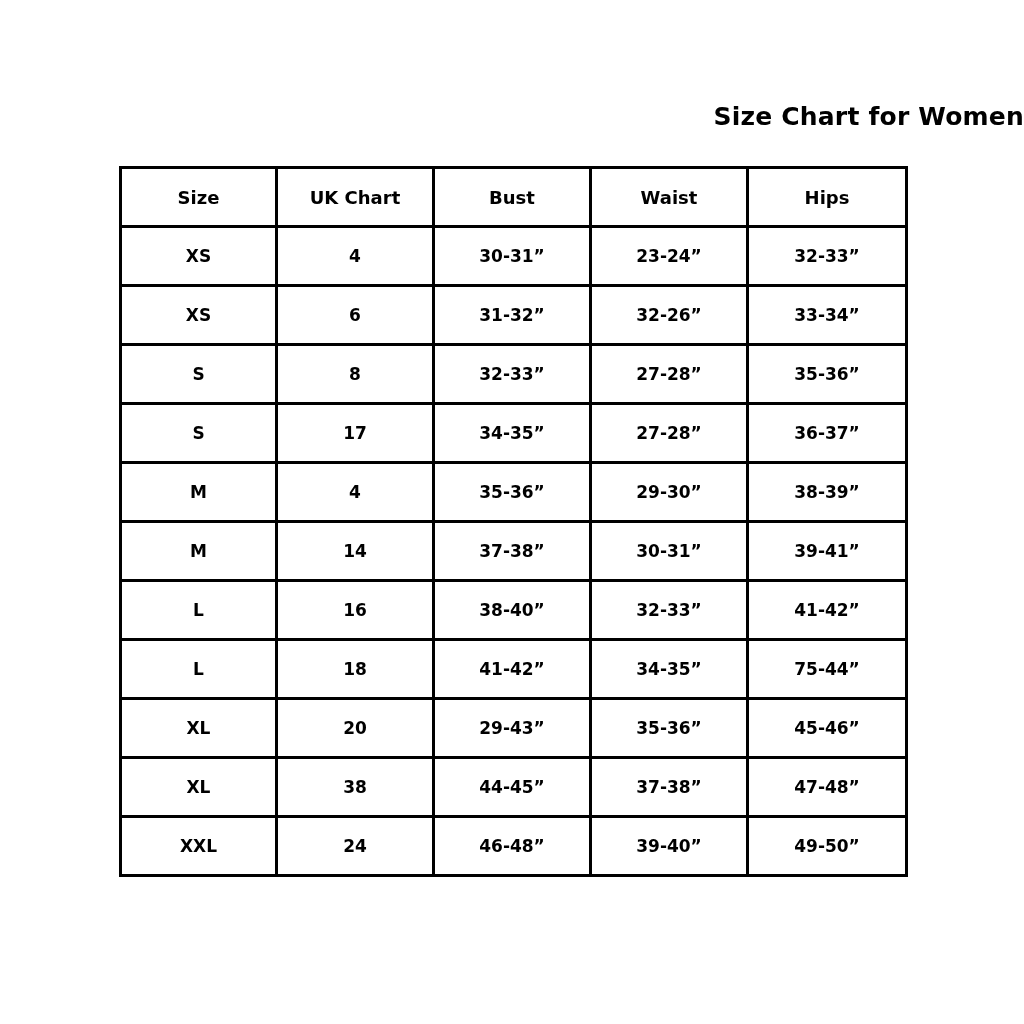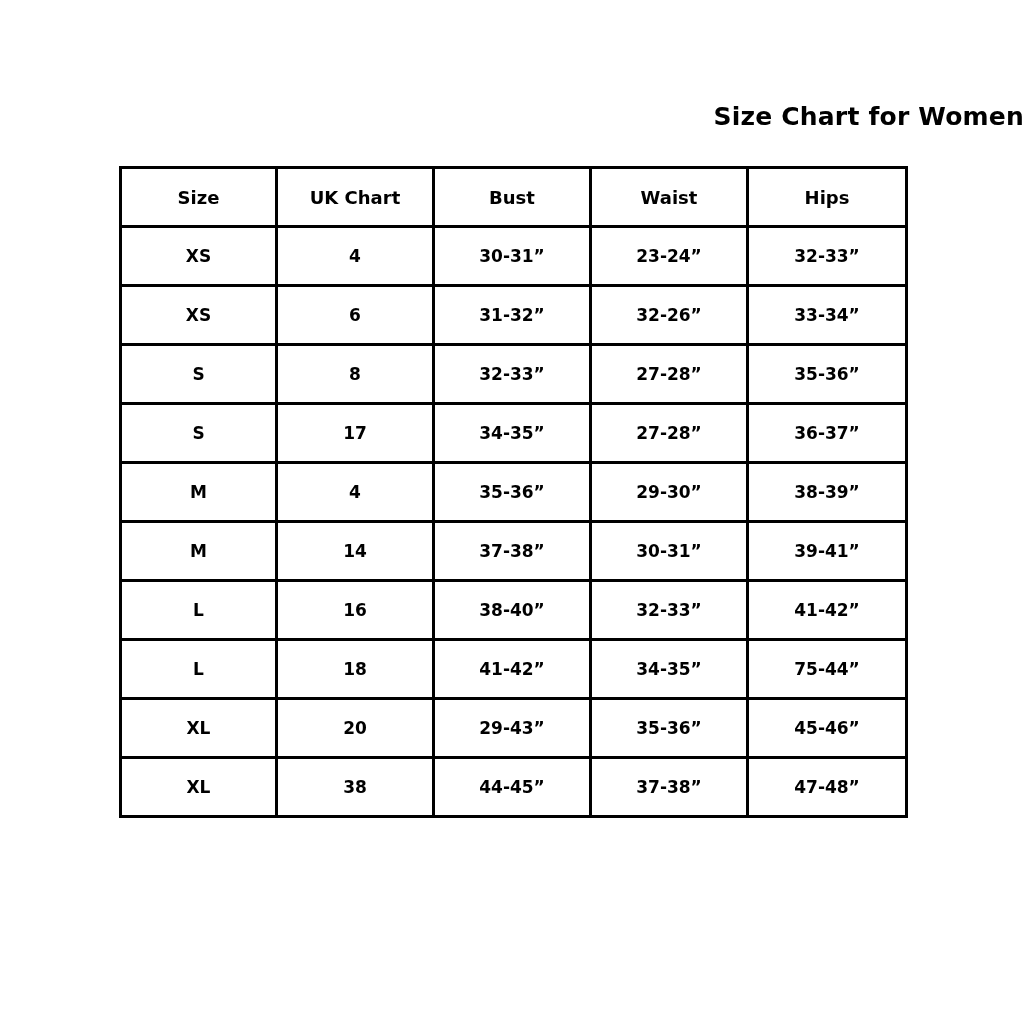--- a/index.html
+++ b/index.html
@@ -150,17 +150,24 @@
           <td>35-36”</td>
           <td>45-46”</td>
         </tr>
         <tr>
           <td>XL</td>
           <td>38</td>
           <td>44-45”</td>
           <td>37-38”</td>
           <td>47-48”</td>
         </tr>
+        <tr>
+          <td>XXL</td>
+          <td>24</td>
+          <td>46-48”</td>
+          <td>39-40”</td>
+          <td>49-50”</td>
+        </tr>
       </tbody>
     </table>
   </div>
 
 </div>
 
 </body></html>

